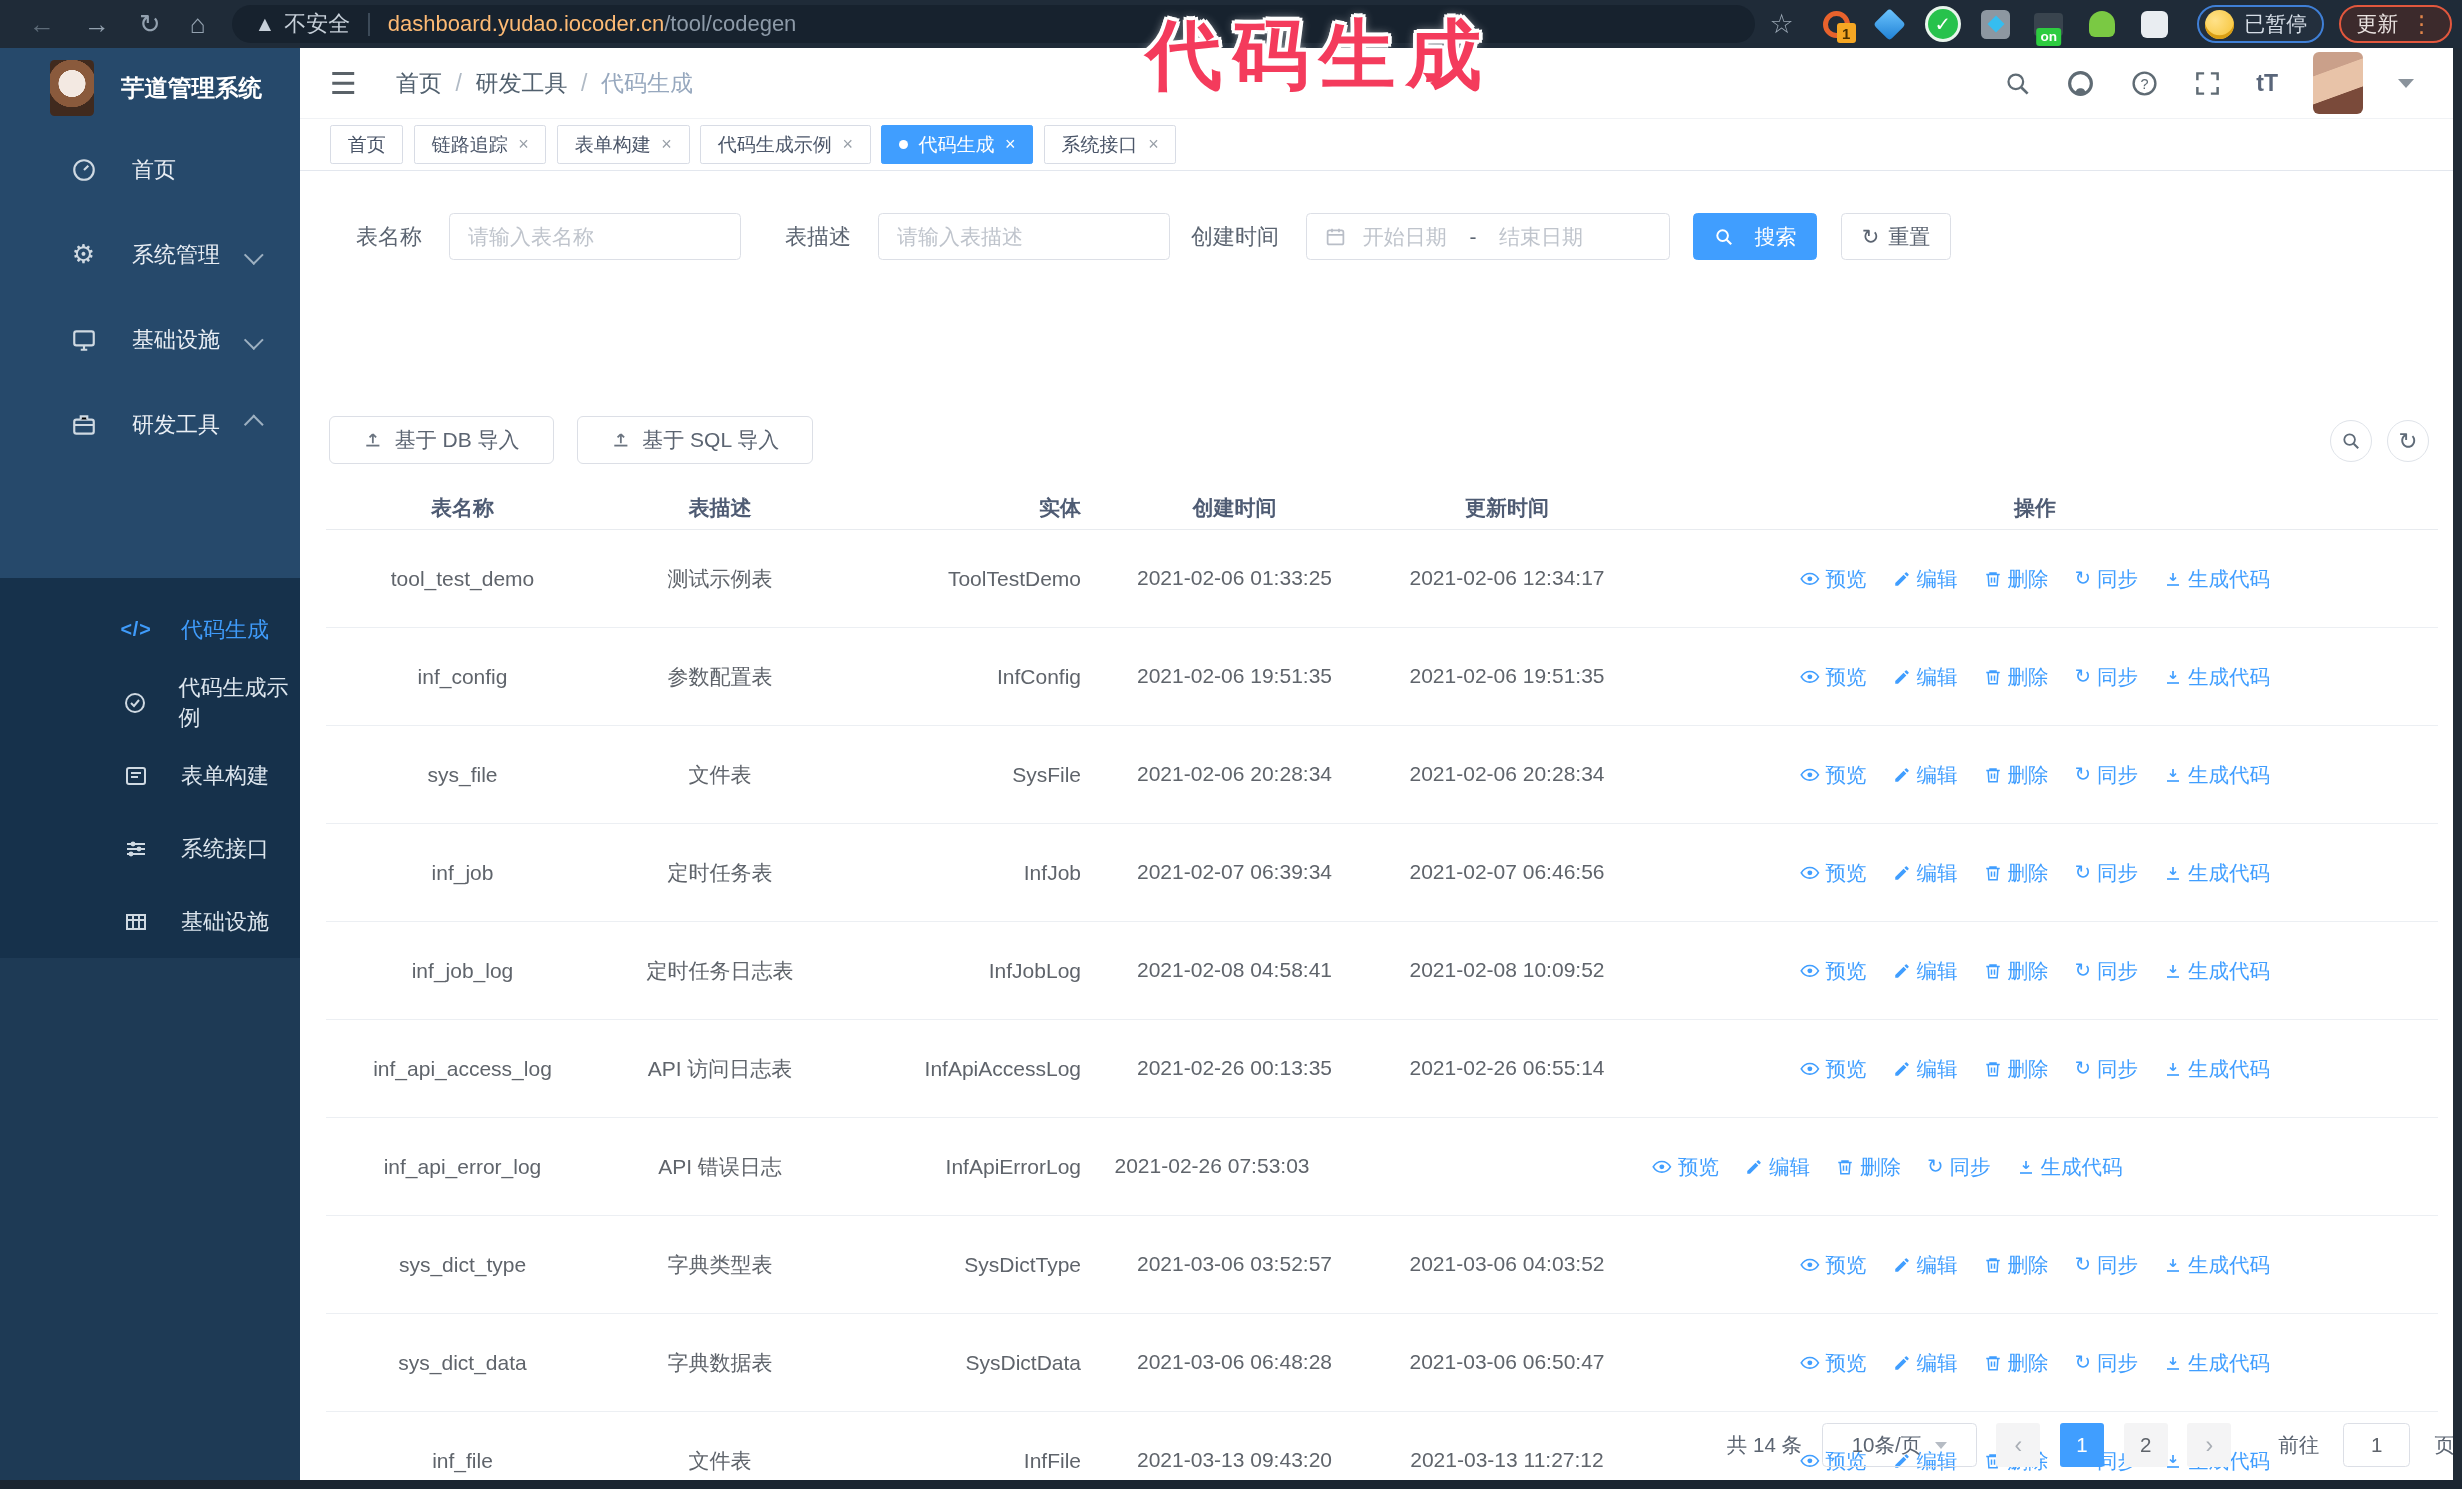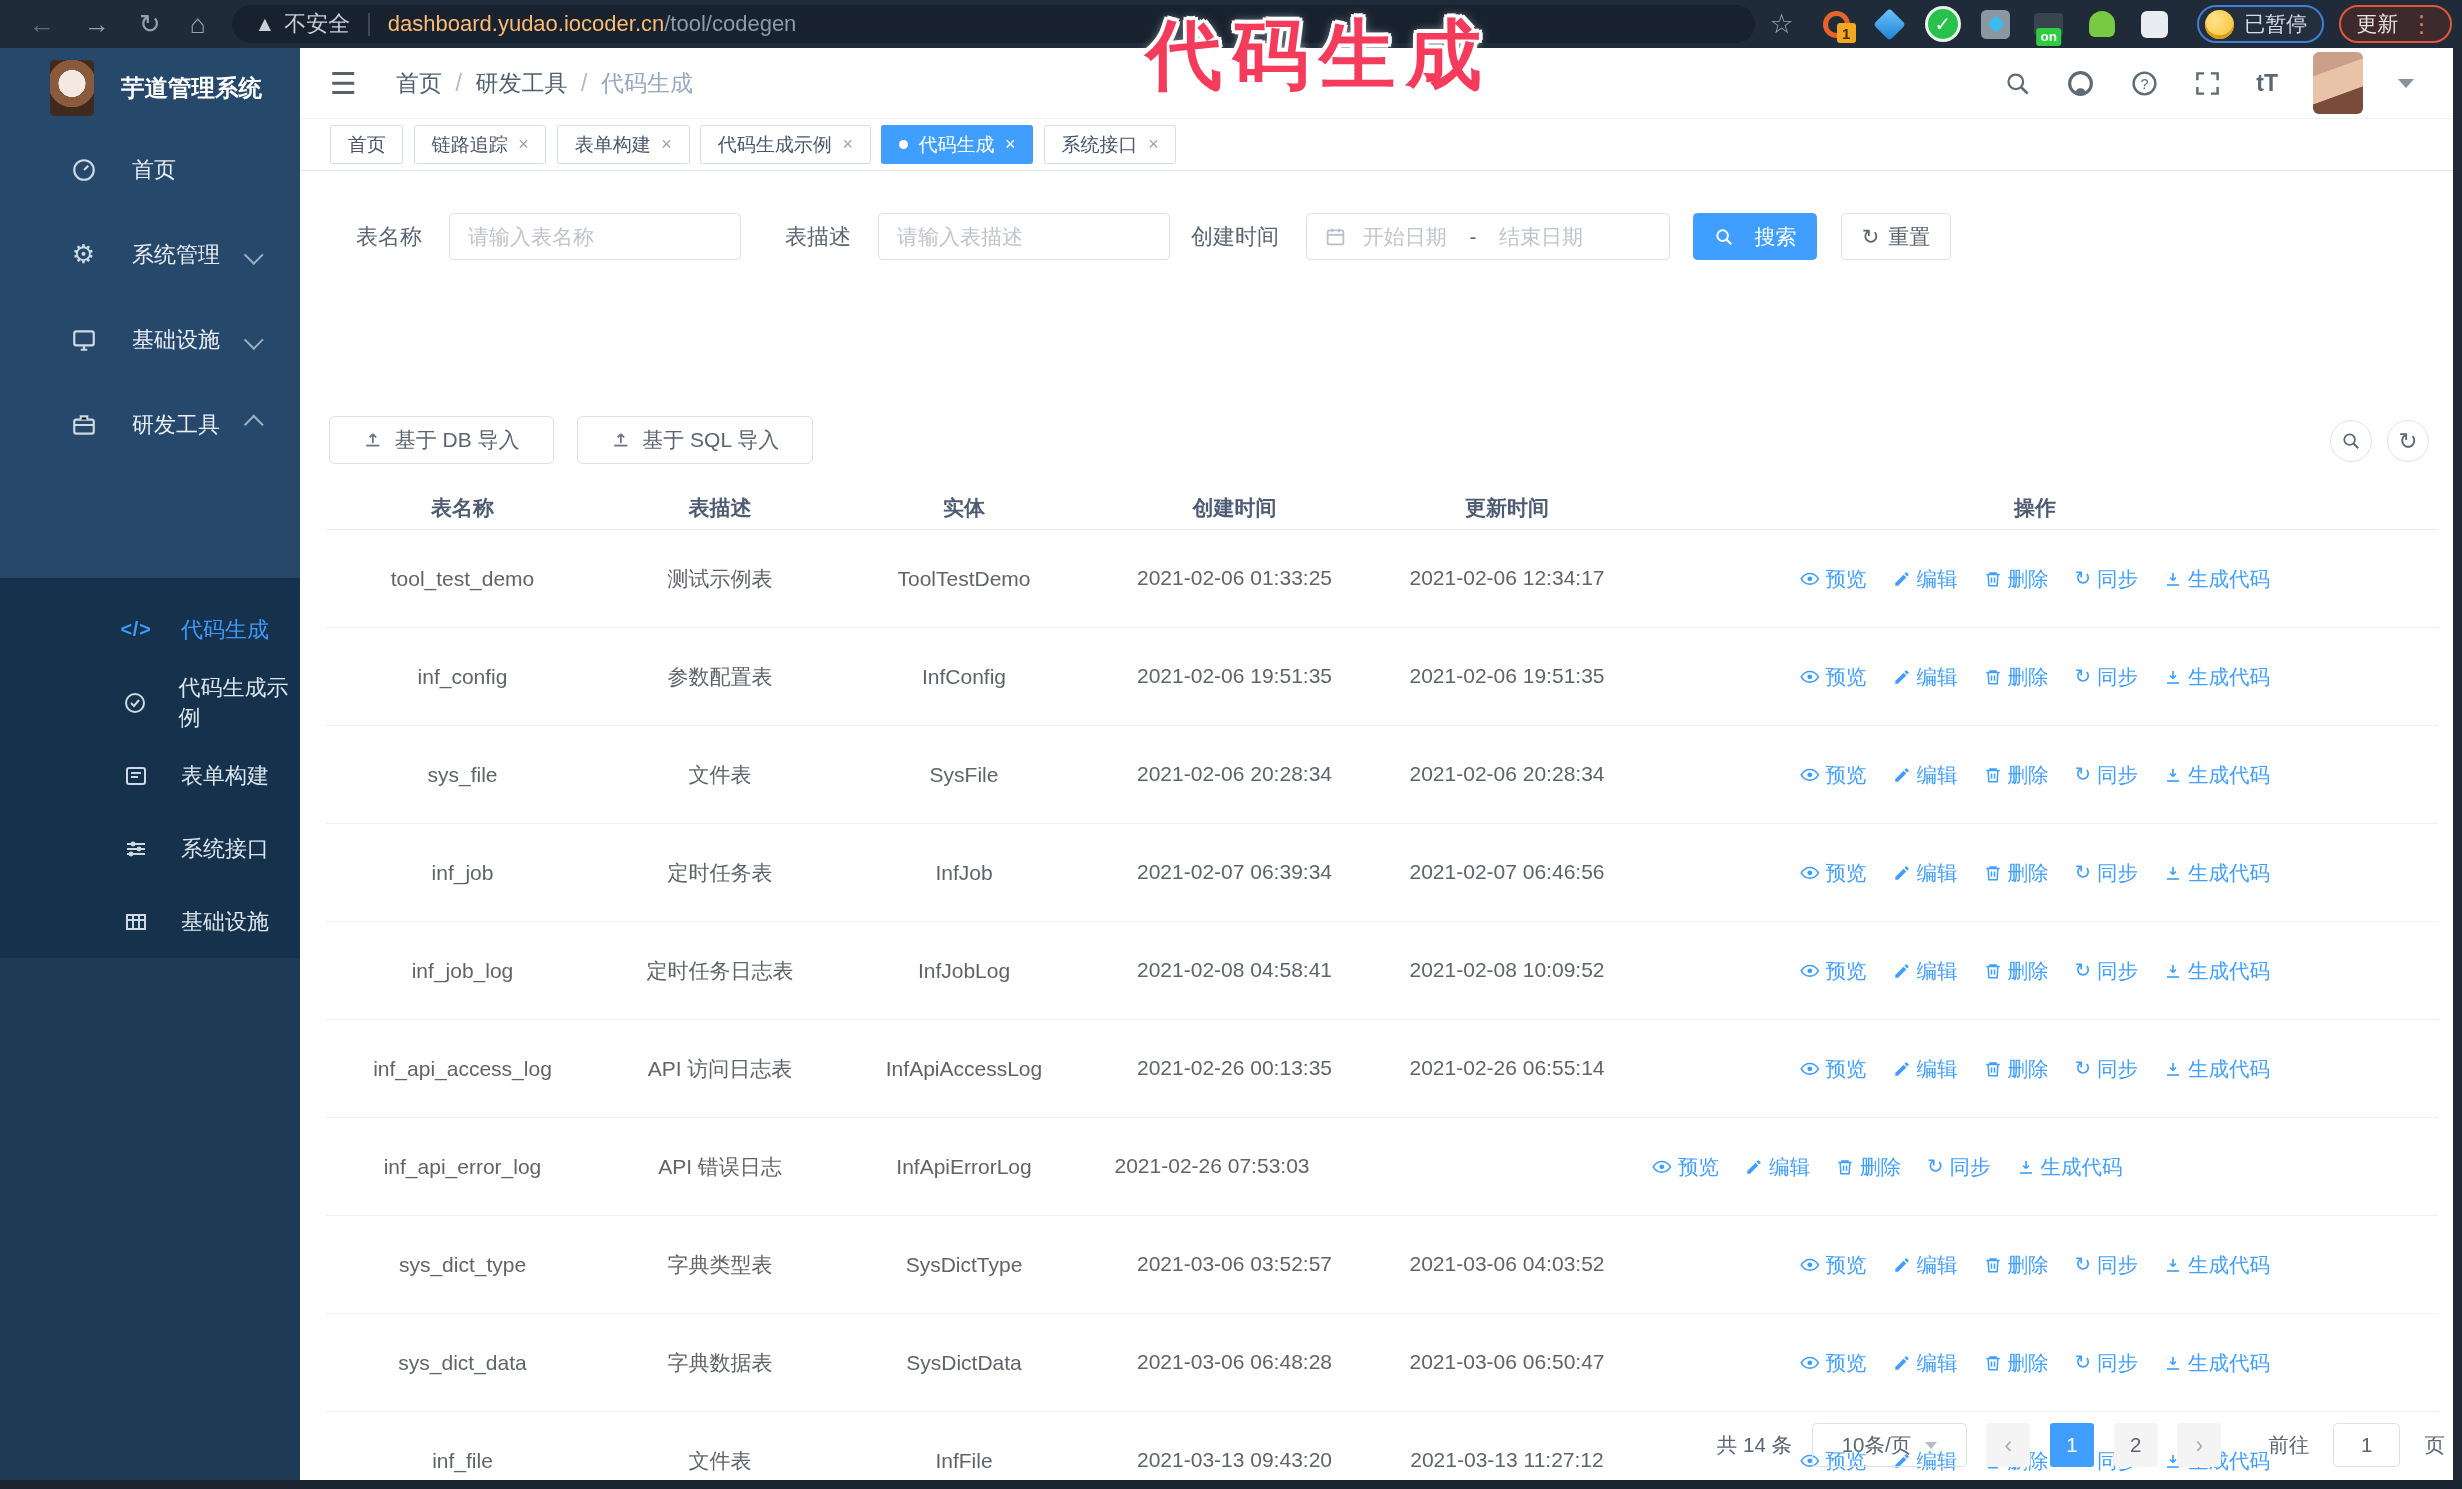--- a/index.html
+++ b/index.html
@@ -96,26 +96,26 @@
 
   .toolbar-row { position:absolute; top:245px; left:29px; display:flex; gap:23px; }
   .import-btn { height:48px; border:0.8px solid #dcdfe6; border-radius:6px; background:#fff; color:#5b6471; font-size:21px; display:flex; align-items:center; gap:12px; padding:0 33px; }
   .circle-btn { position:absolute; top:249px; width:42px; height:42px; border:0.8px solid #dfe3e9; border-radius:50%; background:#fff; color:#5f6b78; display:flex; align-items:center; justify-content:center; }
   .cb1 { left:2030px; } .cb2 { left:2087px; }
 
   .table { position:absolute; top:315px; left:26px; width:2112px; font-size:21px; }
   .t-head { display:flex; align-items:center; height:44px; font-weight:bold; color:#4e5b73; border-bottom:0.8px solid #e8ebef; }
   .t-row { display:flex; align-items:center; min-height:98px; border-bottom:0.8px solid #eceff3; color:#5f646b; }
   .c { text-align:center; padding:7.6px 6px; }
-  .c1 { width:273px; } .c2 { width:242px; } .c3 { width:246px; } .c4 { width:295px; } .c5 { width:250px; } .c6 { flex:1; }
+  .c1 { width:273px; } .c2 { width:242px; } .c3 { width:246px;text-align:right; } .c4 { width:295px; } .c5 { width:250px; } .c6 { flex:1; }
   .time-span { display:inline-block; max-width:227px; word-break:break-all; line-height:1.65; }
   .actions { display:flex; align-items:center; justify-content:center; gap:26px; }
   .act { color:#409eff; font-size:20.5px; display:flex; align-items:center; gap:6px; white-space:nowrap; }
 
-  .pagination { position:absolute; top:1252px; right:17px; display:flex; align-items:center; gap:19.7px; font-size:20.5px; color:#5b6471; }
+  .pagination { position:absolute; top:1252px; right:7px; display:flex; align-items:center; gap:19.7px; font-size:20.5px; color:#5b6471; }
   .psel { width:155px; height:44px; border:0.8px solid #dcdfe6; border-radius:4.5px; display:flex; align-items:center; justify-content:center; gap:13.6px; color:#5b6471; }
   .psel .caret { border-top-color:#b6bcc4; border-left-width:6.8px; border-right-width:6.8px; border-top-width:7.6px; }
   .pbtn { min-width:44px; height:44px; border-radius:3px; background:#f4f4f5; color:#5f646b; display:flex; align-items:center; justify-content:center; font-size:20.5px; padding:0 7.6px; }
   .pbtn.arrow { color:#a9aeb5; font-size:23px; }
   .pbtn.active { background:#409eff; color:#fff; }
   .goto-inp { width:67px; height:44px; border:0.8px solid #dcdfe6; border-radius:4.5px; text-align:center; font-size:20.5px; color:#5f646b; outline:none; margin:0 4.5px; font-family:inherit; }
 
   .right-strip { position:absolute; top:48px; right:0; bottom:0; width:9px; background:#202a35; z-index:45; }
   .bottom-strip { position:absolute; left:0; right:0; bottom:0; height:9.8px; background:#1b2531; z-index:46; }
 </style>

